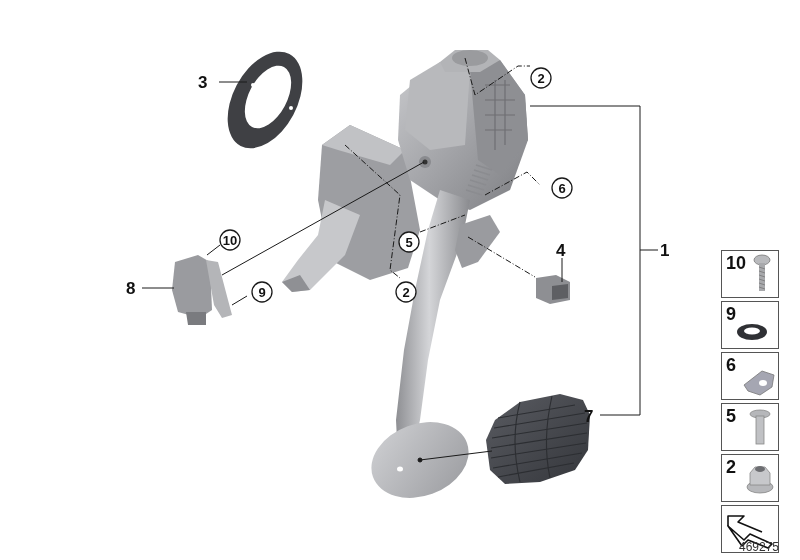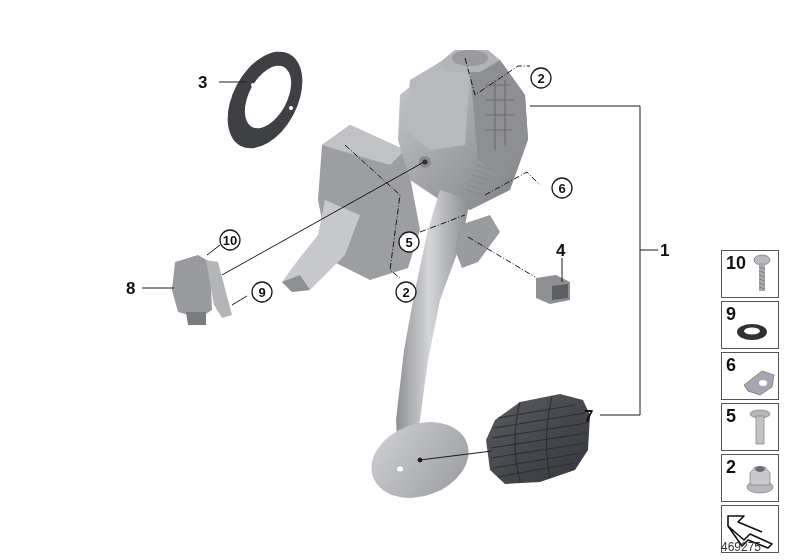--- a/index.html
+++ b/index.html
@@ -5,21 +5,21 @@
   html, body { margin: 0; padding: 0; background: #ffffff; }
   body { width: 800px; height: 560px; position: relative; overflow: hidden;
          font-family: "Liberation Sans", sans-serif; }
   #diagram { position: absolute; left: 0; top: 0; width: 800px; height: 560px; }
   .callout-bold { font-family: "Liberation Sans", sans-serif; font-weight: bold; font-size: 17px; fill: #111; }
   .callout-circ { font-family: "Liberation Sans", sans-serif; font-weight: bold; font-size: 13px; fill: #111; }
   .legend { position: absolute; left: 721px; top: 250px; width: 58px; }
   .legend-cell { position: relative; width: 56px; height: 46px; border: 1px solid #555; margin-bottom: 3px; background: #fff; }
   .legend-num { position: absolute; left: 4px; top: 2px; font-weight: bold; font-size: 18px; color: #111; font-family: "Liberation Sans", sans-serif; }
   .legend-cell svg { position: absolute; left: 0; top: 0; }
-  .doc-id { position: absolute; left: 721px; top: 540px; width: 58px; text-align: left; font-size: 12px; color: #333; font-family: "Liberation Sans", sans-serif; }
+  .doc-id { position: absolute; left: 721px; top: 540px; width: 58px; text-align: right; font-size: 12px; color: #333; font-family: "Liberation Sans", sans-serif; }
 </style>
 </head>
 <body>
 
 <svg id="diagram" viewBox="0 0 800 560" xmlns="http://www.w3.org/2000/svg">
   <defs>
     <linearGradient id="gMetal" x1="0" y1="0" x2="1" y2="1">
       <stop offset="0" stop-color="#c9cacd"></stop>
       <stop offset="0.5" stop-color="#a3a4a8"></stop>
       <stop offset="1" stop-color="#7d7e82"></stop>

